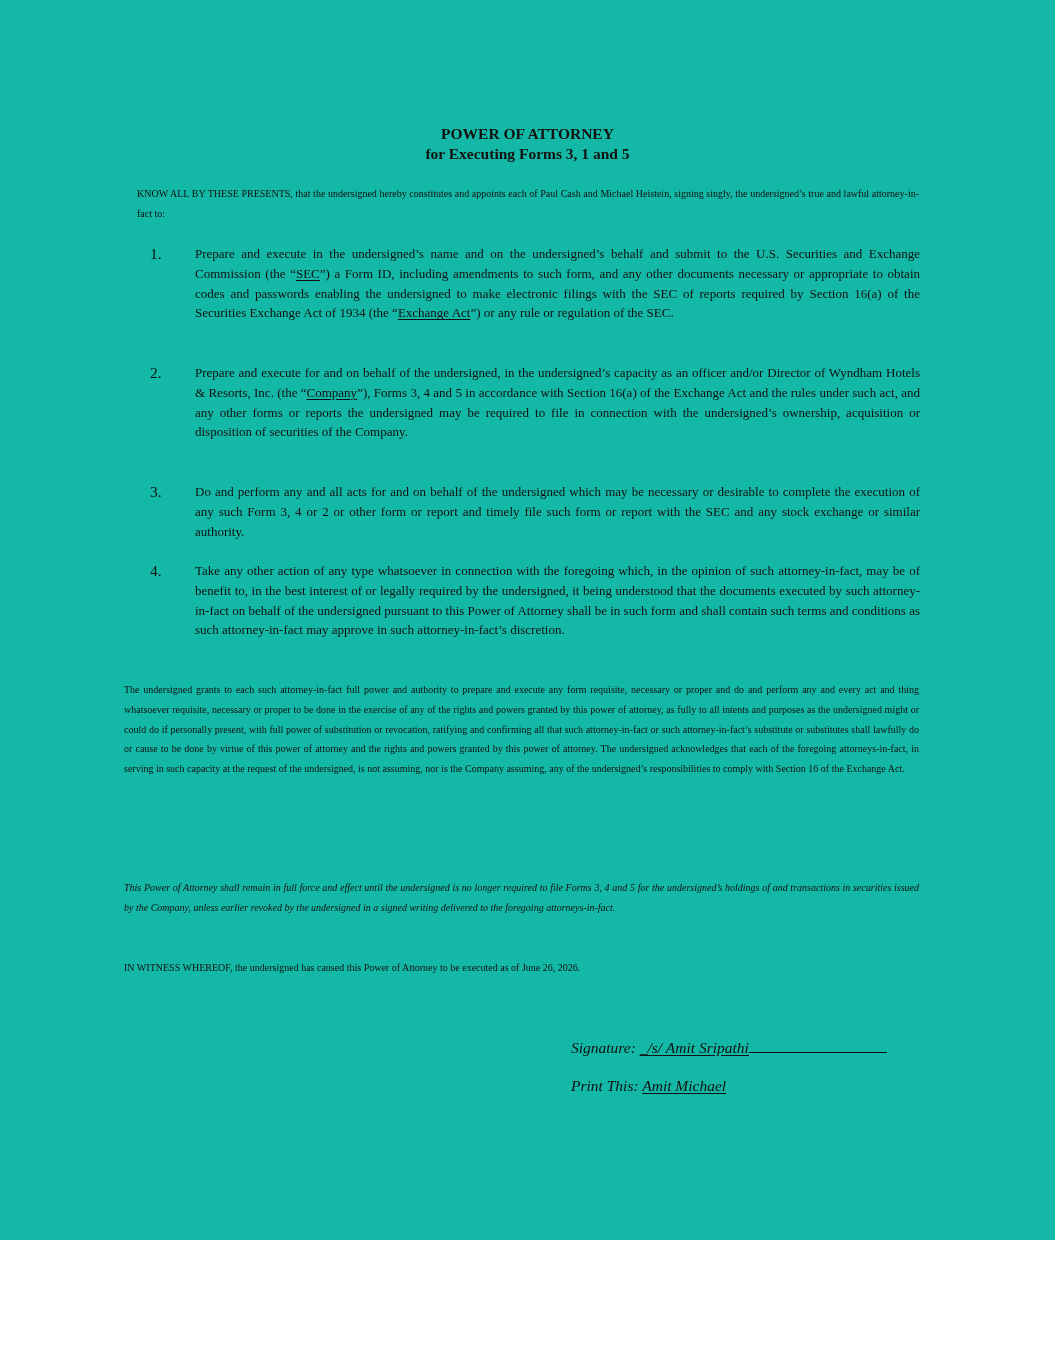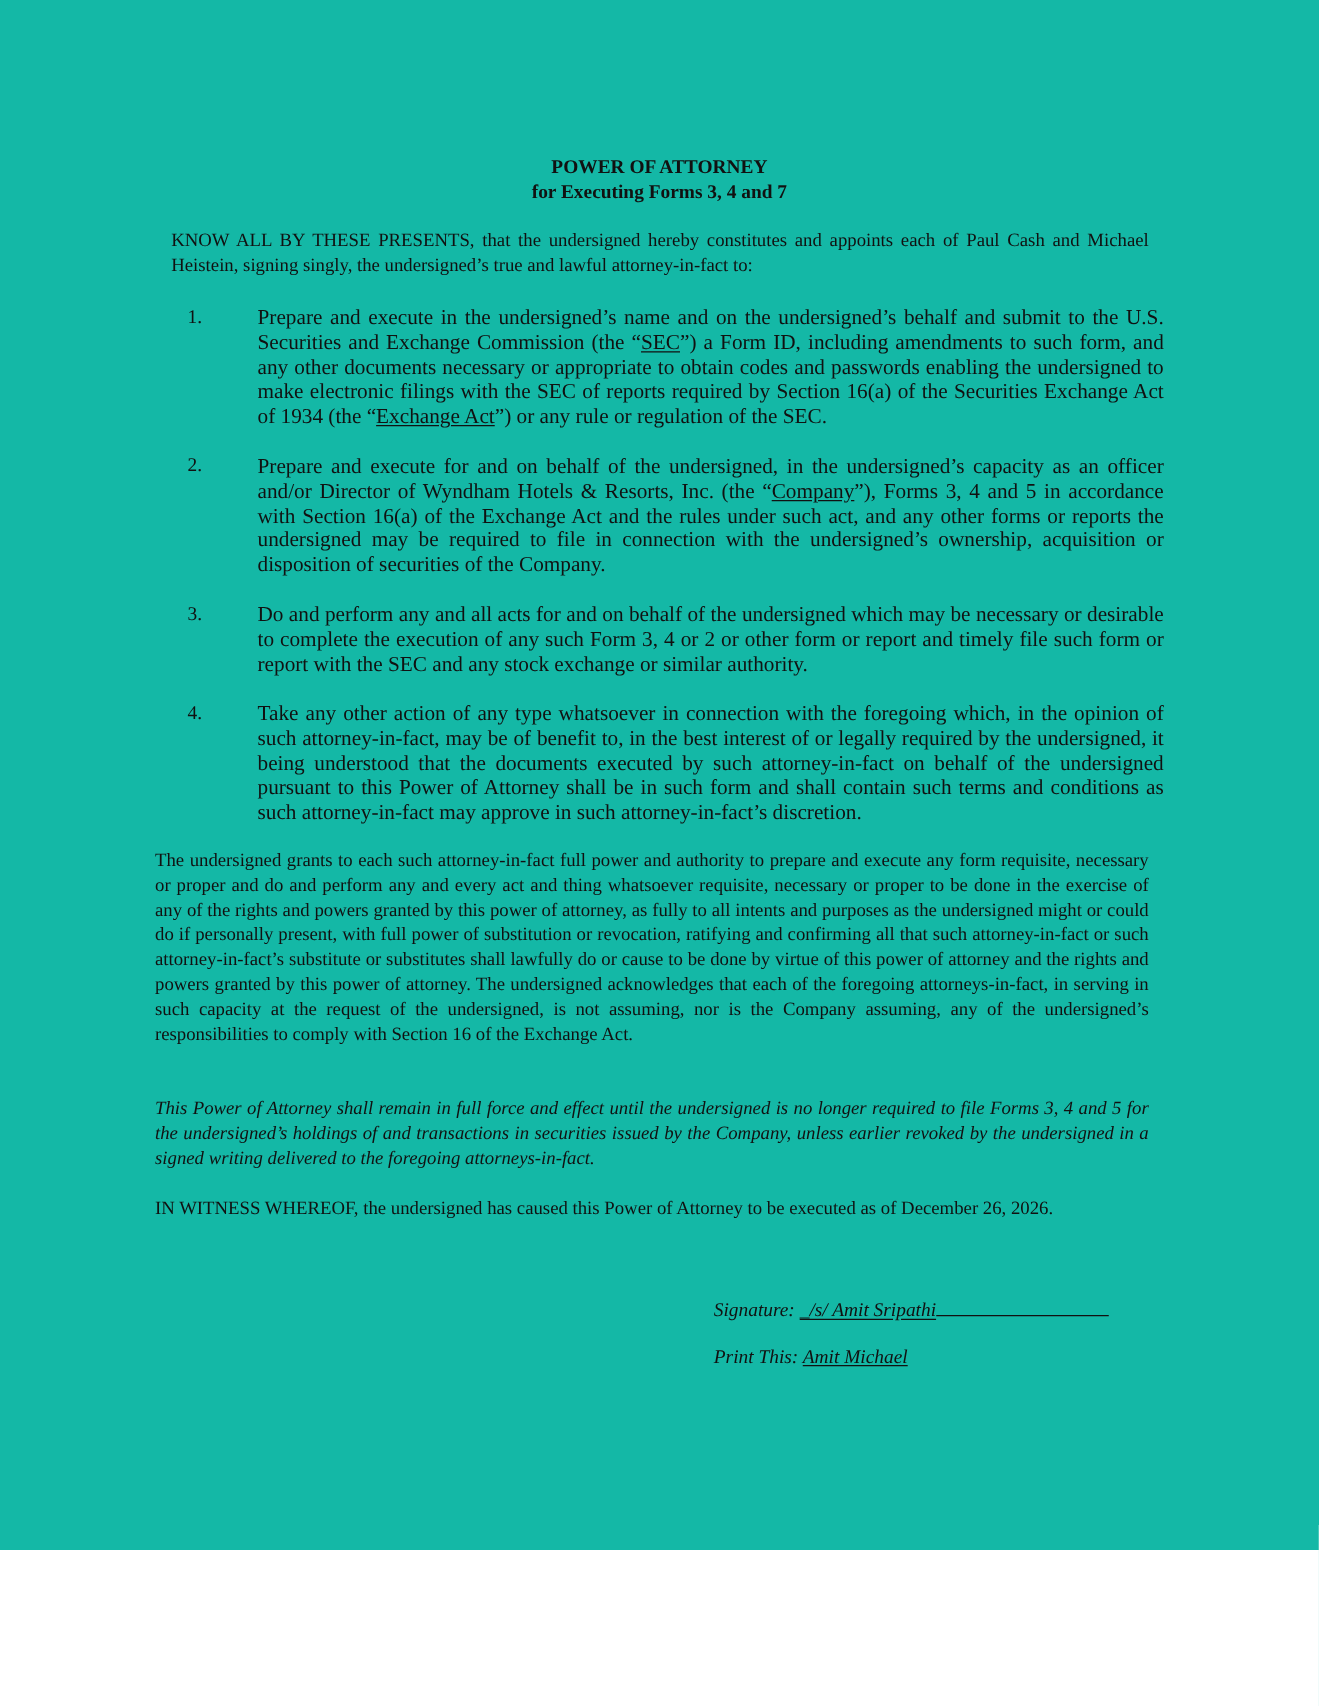--- a/index.html
+++ b/index.html
@@ -2,45 +2,45 @@
 <html><head>
 <meta charset="utf-8">
 <style>
   html, body { margin: 0; padding: 0; background: #ffffff; }
   body { width: 1055px; height: 1365px; position: relative; overflow: hidden;
          font-family: "Liberation Serif", "DejaVu Serif", serif; color: #111; }
   .page { position: absolute; left: 0; top: 0; width: 1055px; height: 1240px; background: #14b8a6; padding-left: 36px; }
   .title { position: absolute; left: 0; width: 1055px; text-align: center; font-weight: bold; font-size: 15.5px; line-height: 20px; }
   .t1 { top: 124px; }
   .t2 { top: 144px; }
-  .para { position: absolute; font-size: 15px; line-height: 19.8px; text-align: justify; text-align-last: left; margin: 0; }
+  .para { position: absolute; font-size: 10px; line-height: 19.8px; text-align: justify; text-align-last: left; margin: 0; }
   .intro { left: 137px; width: 782px; top: 184px; }
   .item { position: absolute; left: 150px; width: 770px; }
   .item .num { position: absolute; left: 0; top: 0; font-size: 15.5px; line-height: 19.8px; }
-  .item .txt { position: absolute; left: 56px; width: 725px; font-size: 17px; line-height: 19.8px; text-align: justify; text-align-last: left; margin: 0; }
+  .item .txt { position: absolute; left: 45px; width: 725px; font-size: 13px; line-height: 19.8px; text-align: justify; text-align-last: left; margin: 0; }
   .i1 { top: 244px; }
   .i2 { top: 363px; }
   .i3 { top: 482px; }
   .i4 { top: 561px; }
   .body-para { left: 124px; width: 795px; }
   .p1 { top: 680px; }
   .p2 { top: 878px; font-style: italic; }
   .p3 { top: 958px; }
   u { text-decoration: underline; text-underline-offset: 2px; }
   .sig { position: absolute; left: 571px; font-size: 15.5px; line-height: 20px; white-space: nowrap; font-style: italic; }
   .sig1 { top: 1038px; }
   .sig2 { top: 1076px; }
   .sig-line { display: inline-block; width: 138px; border-bottom: 1px solid #111; height: 14px; vertical-align: baseline; }
 </style>
 </head>
 <body>
 
 <div class="page">
   <div class="title t1">POWER OF ATTORNEY</div>
-  <div class="title t2">for Executing Forms 3, 4 and 7</div>
+  <div class="title t2">for Executing Forms 3, 1 and 5</div>
 
   <p class="para intro">KNOW ALL BY THESE PRESENTS, that the undersigned hereby constitutes and appoints each of Paul Cash and Michael Heistein, signing singly, the undersigned’s true and lawful attorney-in-fact to:</p>
 
   <div class="item i1">
     <span class="num">1.</span>
     <p class="txt"><span>Prepare and execute in the undersigned’s name and on the undersigned’s behalf and submit to the U.S. Securities and Exchange Commission (the “</span><u>SEC</u><span>”) a Form ID, including amendments to such form, and any other documents necessary or appropriate to obtain codes and passwords enabling the undersigned to make electronic filings with the SEC of reports required by Section 16(a) of the Securities Exchange Act of 1934 (the “</span><u>Exchange Act</u><span>”) or any rule or regulation of the SEC.</span></p>
   </div>
 
   <div class="item i2">
     <span class="num">2.</span>
@@ -52,21 +52,21 @@
     <p class="txt">Do and perform any and all acts for and on behalf of the undersigned which may be necessary or desirable to complete the execution of any such Form 3, 4 or 2 or other form or report and timely file such form or report with the SEC and any stock exchange or similar authority.</p>
   </div>
 
   <div class="item i4">
     <span class="num">4.</span>
     <p class="txt">Take any other action of any type whatsoever in connection with the foregoing which, in the opinion of such attorney-in-fact, may be of benefit to, in the best interest of or legally required by the undersigned, it being understood that the documents executed by such attorney-in-fact on behalf of the undersigned pursuant to this Power of Attorney shall be in such form and shall contain such terms and conditions as such attorney-in-fact may approve in such attorney-in-fact’s discretion.</p>
   </div>
 
   <p class="para body-para p1">The undersigned grants to each such attorney-in-fact full power and authority to prepare and execute any form requisite, necessary or proper and do and perform any and every act and thing whatsoever requisite, necessary or proper to be done in the exercise of any of the rights and powers granted by this power of attorney, as fully to all intents and purposes as the undersigned might or could do if personally present, with full power of substitution or revocation, ratifying and confirming all that such attorney-in-fact or such attorney-in-fact’s substitute or substitutes shall lawfully do or cause to be done by virtue of this power of attorney and the rights and powers granted by this power of attorney. The undersigned acknowledges that each of the foregoing attorneys-in-fact, in serving in such capacity at the request of the undersigned, is not assuming, nor is the Company assuming, any of the undersigned’s responsibilities to comply with Section 16 of the Exchange Act.</p>
   <p class="para body-para p2">This Power of Attorney shall remain in full force and effect until the undersigned is no longer required to file Forms 3, 4 and 5 for the undersigned’s holdings of and transactions in securities issued by the Company, unless earlier revoked by the undersigned in a signed writing delivered to the foregoing attorneys-in-fact.</p>
-  <p class="para body-para p3">IN WITNESS WHEREOF, the undersigned has caused this Power of Attorney to be executed as of December 26, 2026.</p>
+  <p class="para body-para p3">IN WITNESS WHEREOF, the undersigned has caused this Power of Attorney to be executed as of June 26, 2026.</p>
 
   <div class="sig sig1">
     <span>Signature:</span>
     <u>_/s/ Amit Sripathi</u><span class="sig-line"></span>
   </div>
   <div class="sig sig2">
     <span>Print This:</span>
     <u>Amit Michael</u>
   </div>
 </div>

